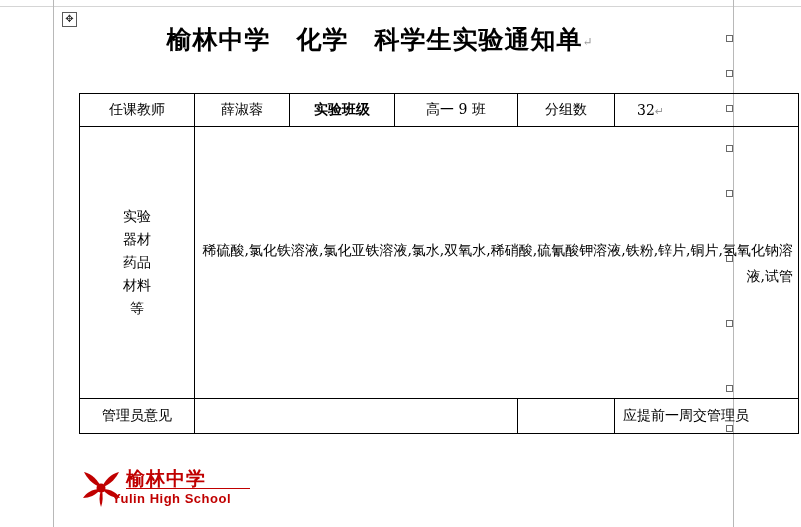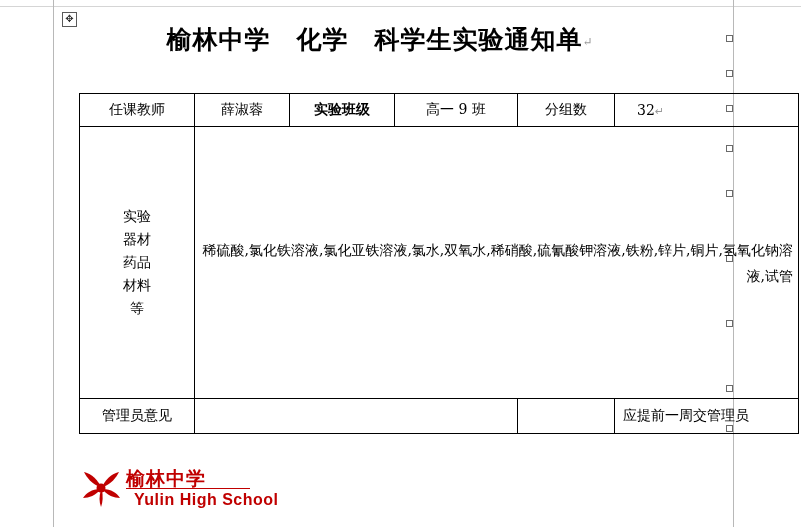--- a/index.html
+++ b/index.html
@@ -194,24 +194,24 @@
     position: absolute;
     left: 46px; top: 0px;
     font-family: "DejaVu Serif", "Liberation Serif", serif;
     font-weight: bold;
     font-size: 19px;
     color: #c00000;
     letter-spacing: 1px;
   }
   .logo-en {
     position: absolute;
-    left: 54px; top: 25px;
+    left: 32px; top: 25px;
     font-family: "Liberation Sans", sans-serif;
     font-weight: bold;
-    font-size: 16px;
+    font-size: 13px;
     color: #c00000;
     letter-spacing: 0.5px;
   }
   .logo-bar {
     position: absolute;
     left: 46px; top: 22px;
     width: 124px; height: 1px;
     background: #c00000;
   }
 </style>

